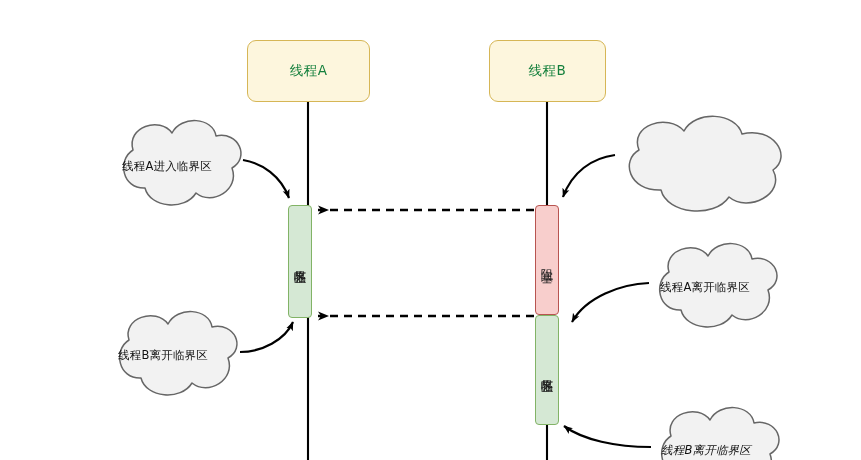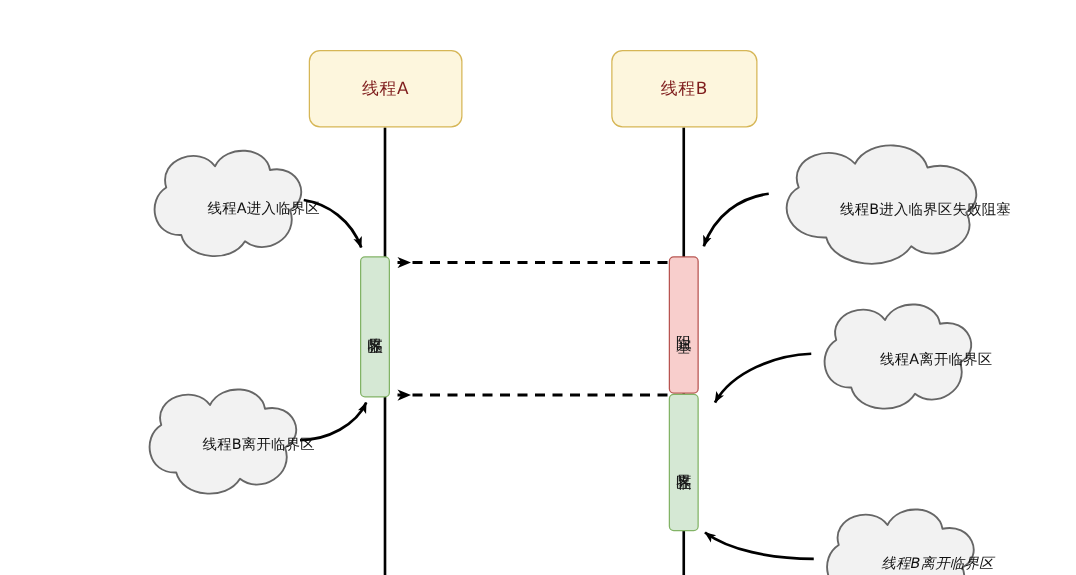--- a/index.html
+++ b/index.html
@@ -14,21 +14,21 @@
   svg.layer{position:absolute;left:0;top:0;width:861px;height:460px;}
 
   .lifeline-box{
     position:absolute;
     background:#fdf6dd;
     border:1.6px solid #d6b656;
     border-radius:9px;
     box-sizing:border-box;
     display:flex;align-items:center;justify-content:center;
     font-size:13.5px;
-    color:#7f1d1d;
+    color:#15803d;
     letter-spacing:.5px;
   }
   .activation{
     position:absolute;
     box-sizing:border-box;
     border-radius:4px;
     display:flex;align-items:center;justify-content:center;
     font-size:12.5px;
     color:#1a1a1a;
     letter-spacing:1px;
@@ -41,21 +41,20 @@
   .act-green{background:#d5e8d4;border:1.5px solid #82b366;}
   .act-red{background:#f8cecc;border:1.5px solid #b85450;}
 
   .cloud-label{
     position:absolute;
     font-size:11.5px;
     color:#101010;
     white-space:nowrap;
     letter-spacing:.2px;
     text-align:center;
-    margin-left:44px;
   }
 </style>
 </head>
 <body>
 
 <div id="stage">
 
   <svg class="layer" viewBox="0 0 861 460">
     <defs>
       <marker id="solidArrow" markerWidth="11" markerHeight="11" refX="8.5" refY="4" orient="auto" markerUnits="userSpaceOnUse">
@@ -139,17 +138,16 @@
   </div>
   <div class="activation act-red" style="left:535px;top:205px;width:24px;height:110px;">
     <span>阻塞</span>
   </div>
   <div class="activation act-green" style="left:535px;top:315px;width:24px;height:110px;">
     <span>临界区</span>
   </div>
 
   <div class="cloud-label" style="left:122px;top:159px;">线程A进入临界区</div>
   <div class="cloud-label" style="left:118px;top:348px;">线程B离开临界区</div>
-  <div class="cloud-label" style="left:628px;top:160px;">线程B进入临界区失败阻塞</div>
   <div class="cloud-label" style="left:660px;top:280px;">线程A离开临界区</div>
   <div class="cloud-label" style="left:661px;top:443px;font-style:italic;">线程B离开临界区</div>
 
 </div>
 
 </body></html>

